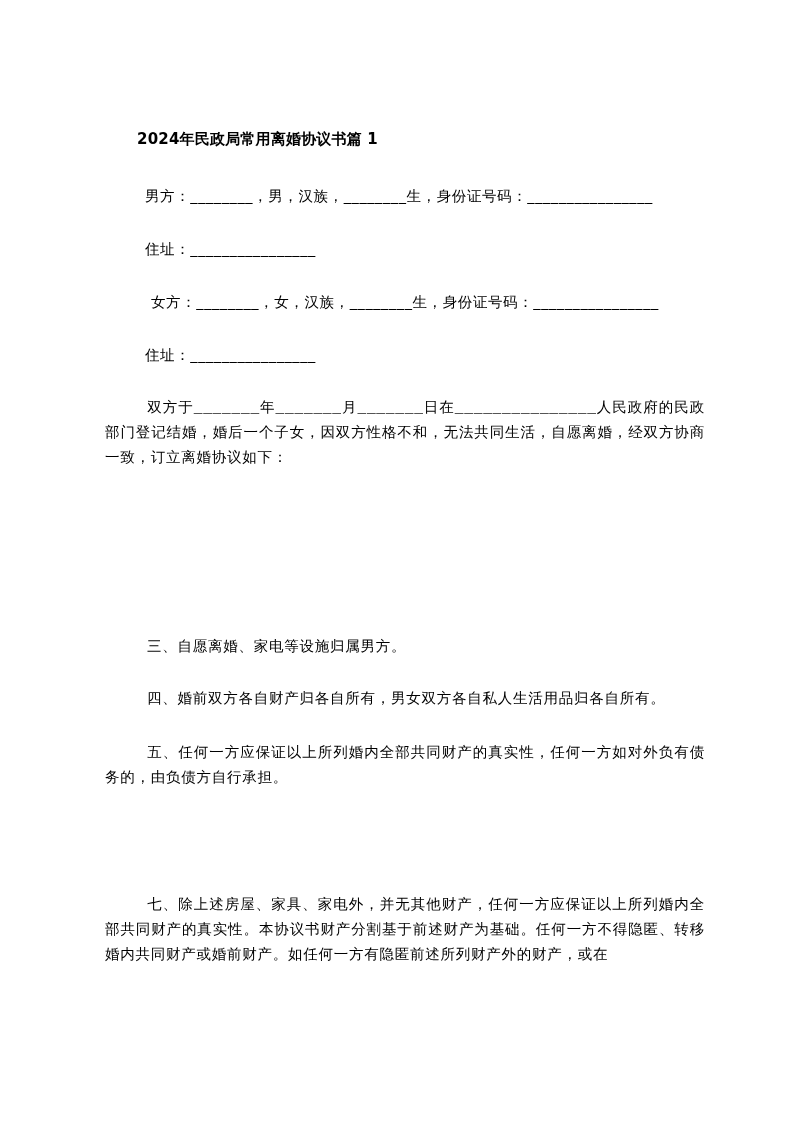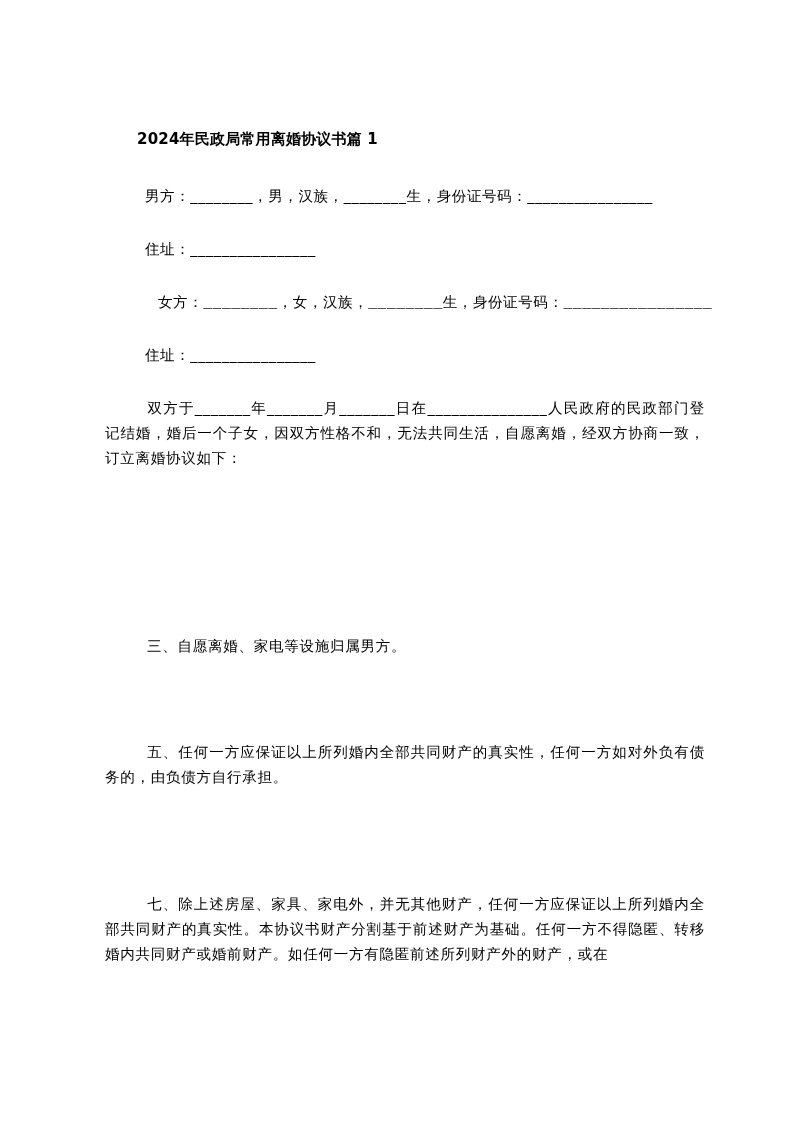--- a/index.html
+++ b/index.html
@@ -12,21 +12,22 @@
   .para .indent { display: inline-block; width: 42px; }
 </style>
 </head>
 <body>
 
 <div class="page">
   <div class="title">2024年民政局常用离婚协议书篇 1</div>
 
   <div class="line" style="left:145px; top:187px;">男方：________，男，汉族，________生，身份证号码：________________</div>
   <div class="line" style="left:145px; top:240px;">住址：________________</div>
-  <div class="line" style="left:158px; top:293px;font-family:Liberation Mono, monospace;">女方：________，女，汉族，________生，身份证号码：________________</div>
+  <div class="line" style="left:151px; top:293px;">女方：________，女，汉族，________生，身份证号码：________________</div>
   <div class="line" style="left:145px; top:346px;">住址：________________</div>
 
-  <div class="para" style="top:396px;"><span class="indent"></span><span>双方于_______年_______月_______日在_______________人民政府的民政部门登记结婚，婚后一个子女，因双方性格不和，无法共同生活，自愿离婚，经双方协商一致，订立离婚协议如下：</span></div>
+  <div class="para" style="top:396px;font-family:Liberation Mono, monospace;"><span class="indent"></span><span>双方于_______年_______月_______日在_______________人民政府的民政部门登记结婚，婚后一个子女，因双方性格不和，无法共同生活，自愿离婚，经双方协商一致，订立离婚协议如下：</span></div>
 
   <div class="para" style="top:634px;"><span class="indent"></span><span>三、自愿离婚、家电等设施归属男方。</span></div>
+  <div class="para" style="top:686px;"><span class="indent"></span><span>四、婚前双方各自财产归各自所有，男女双方各自私人生活用品归各自所有。</span></div>
   <div class="para" style="top:740px;"><span class="indent"></span><span>五、任何一方应保证以上所列婚内全部共同财产的真实性，任何一方如对外负有债务的，由负债方自行承担。</span></div>
   <div class="para" style="top:892px;"><span class="indent"></span><span>七、除上述房屋、家具、家电外，并无其他财产，任何一方应保证以上所列婚内全部共同财产的真实性。本协议书财产分割基于前述财产为基础。任何一方不得隐匿、转移婚内共同财产或婚前财产。如任何一方有隐匿前述所列财产外的财产，或在</span></div>
 </div>
 
 </body></html>

